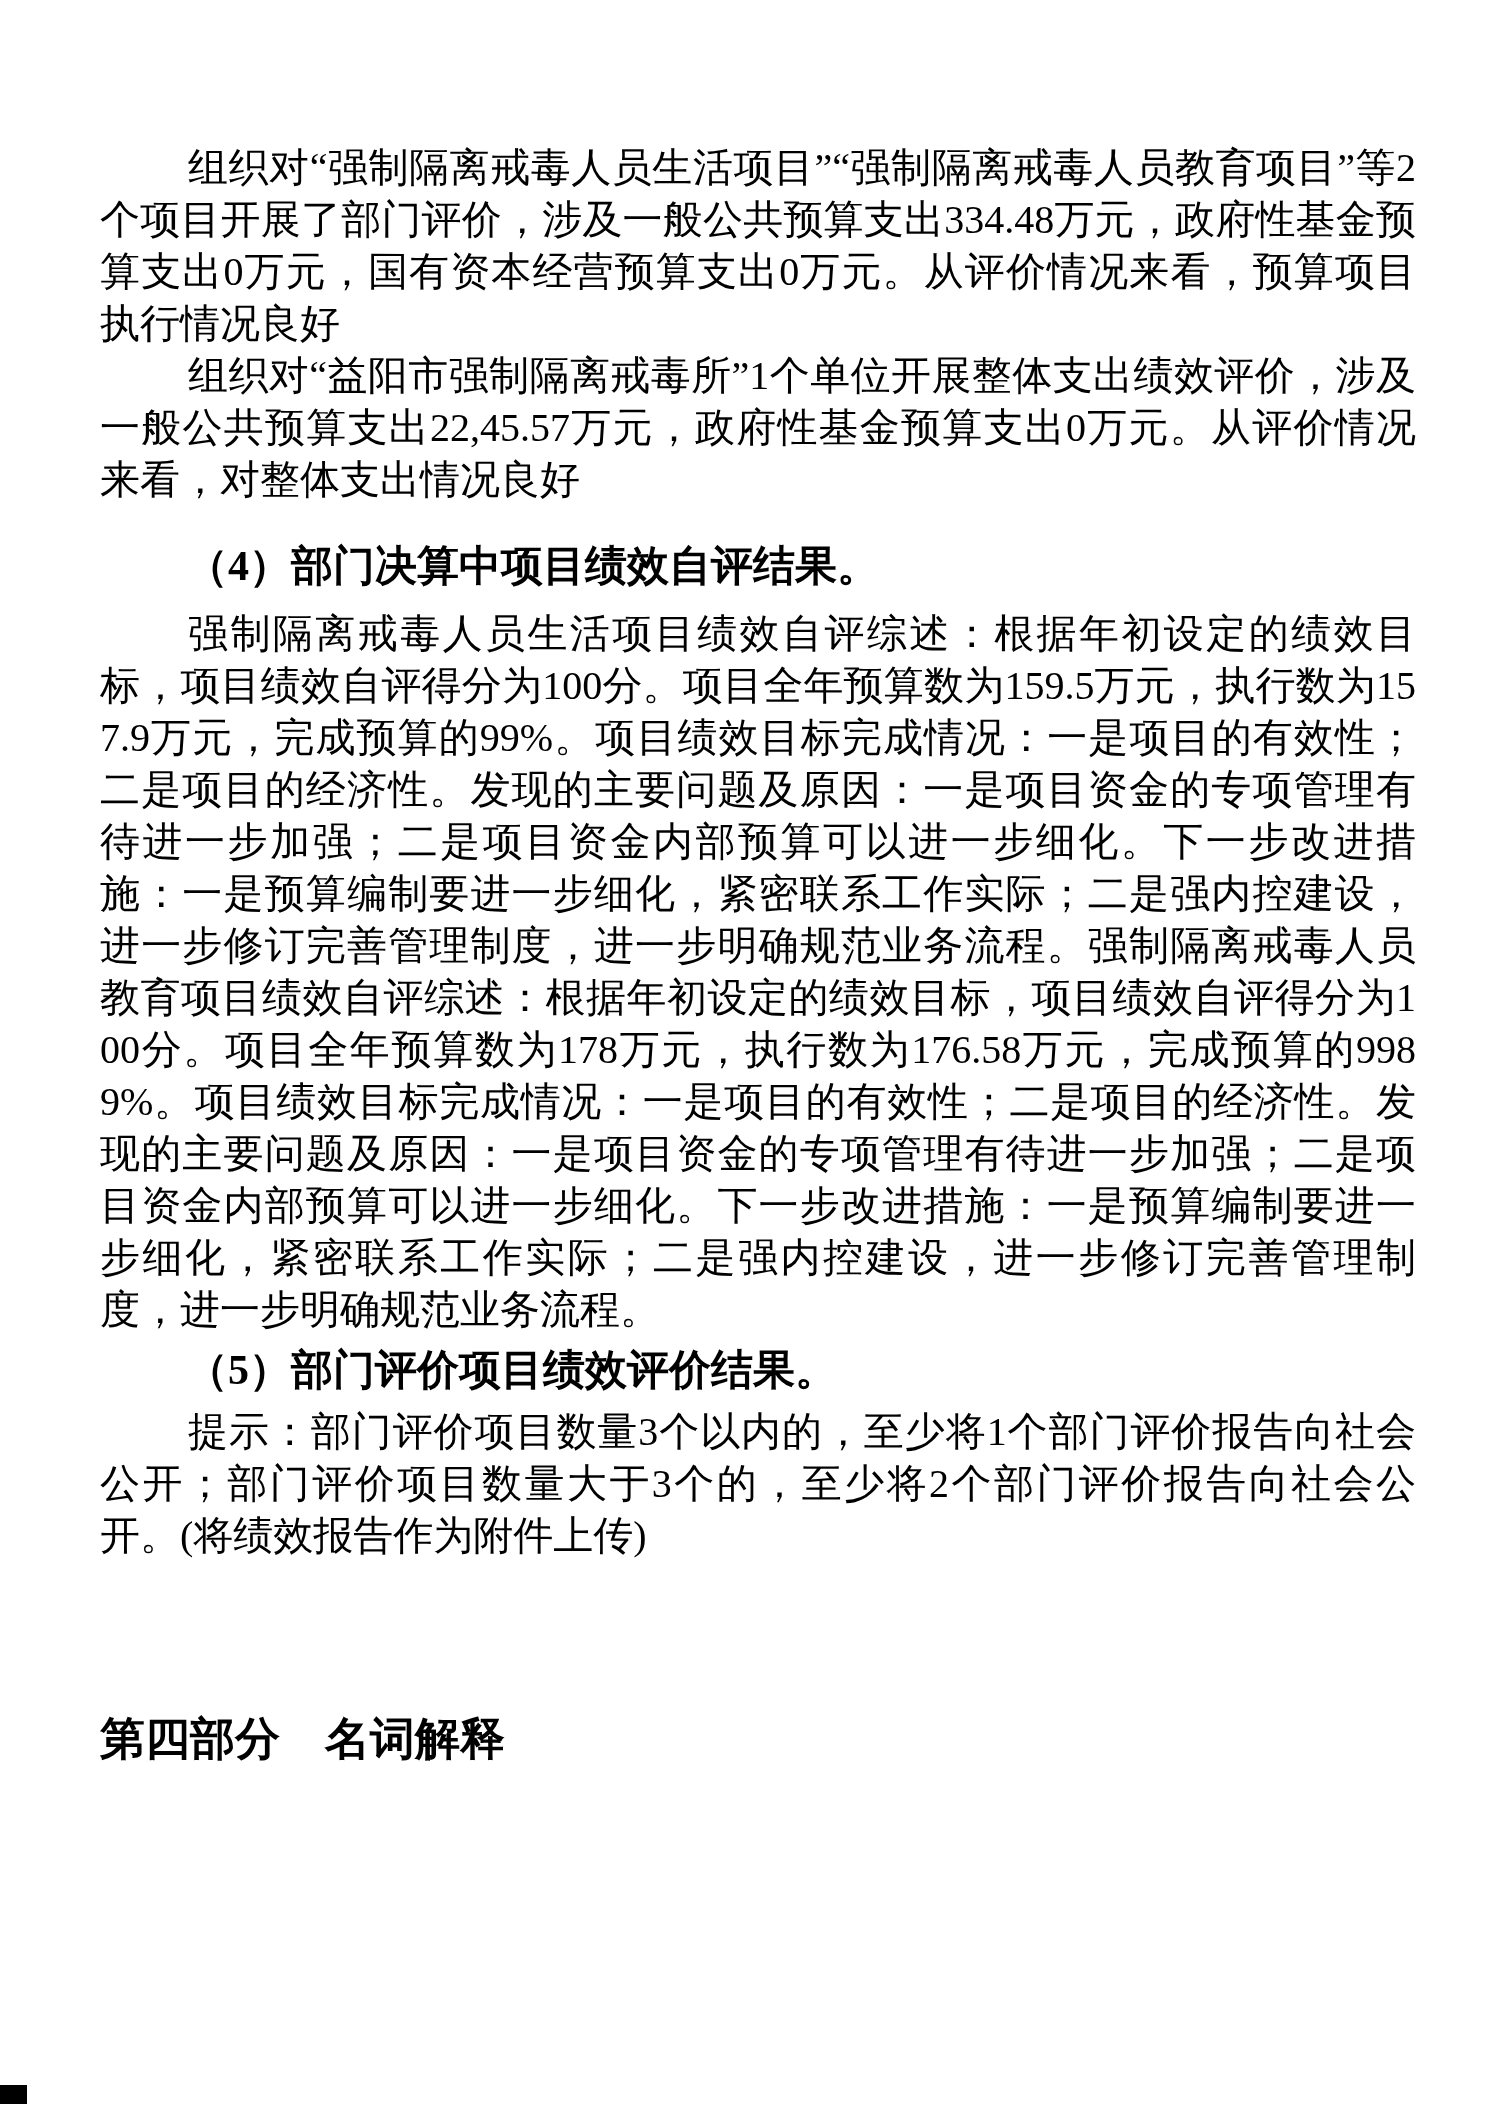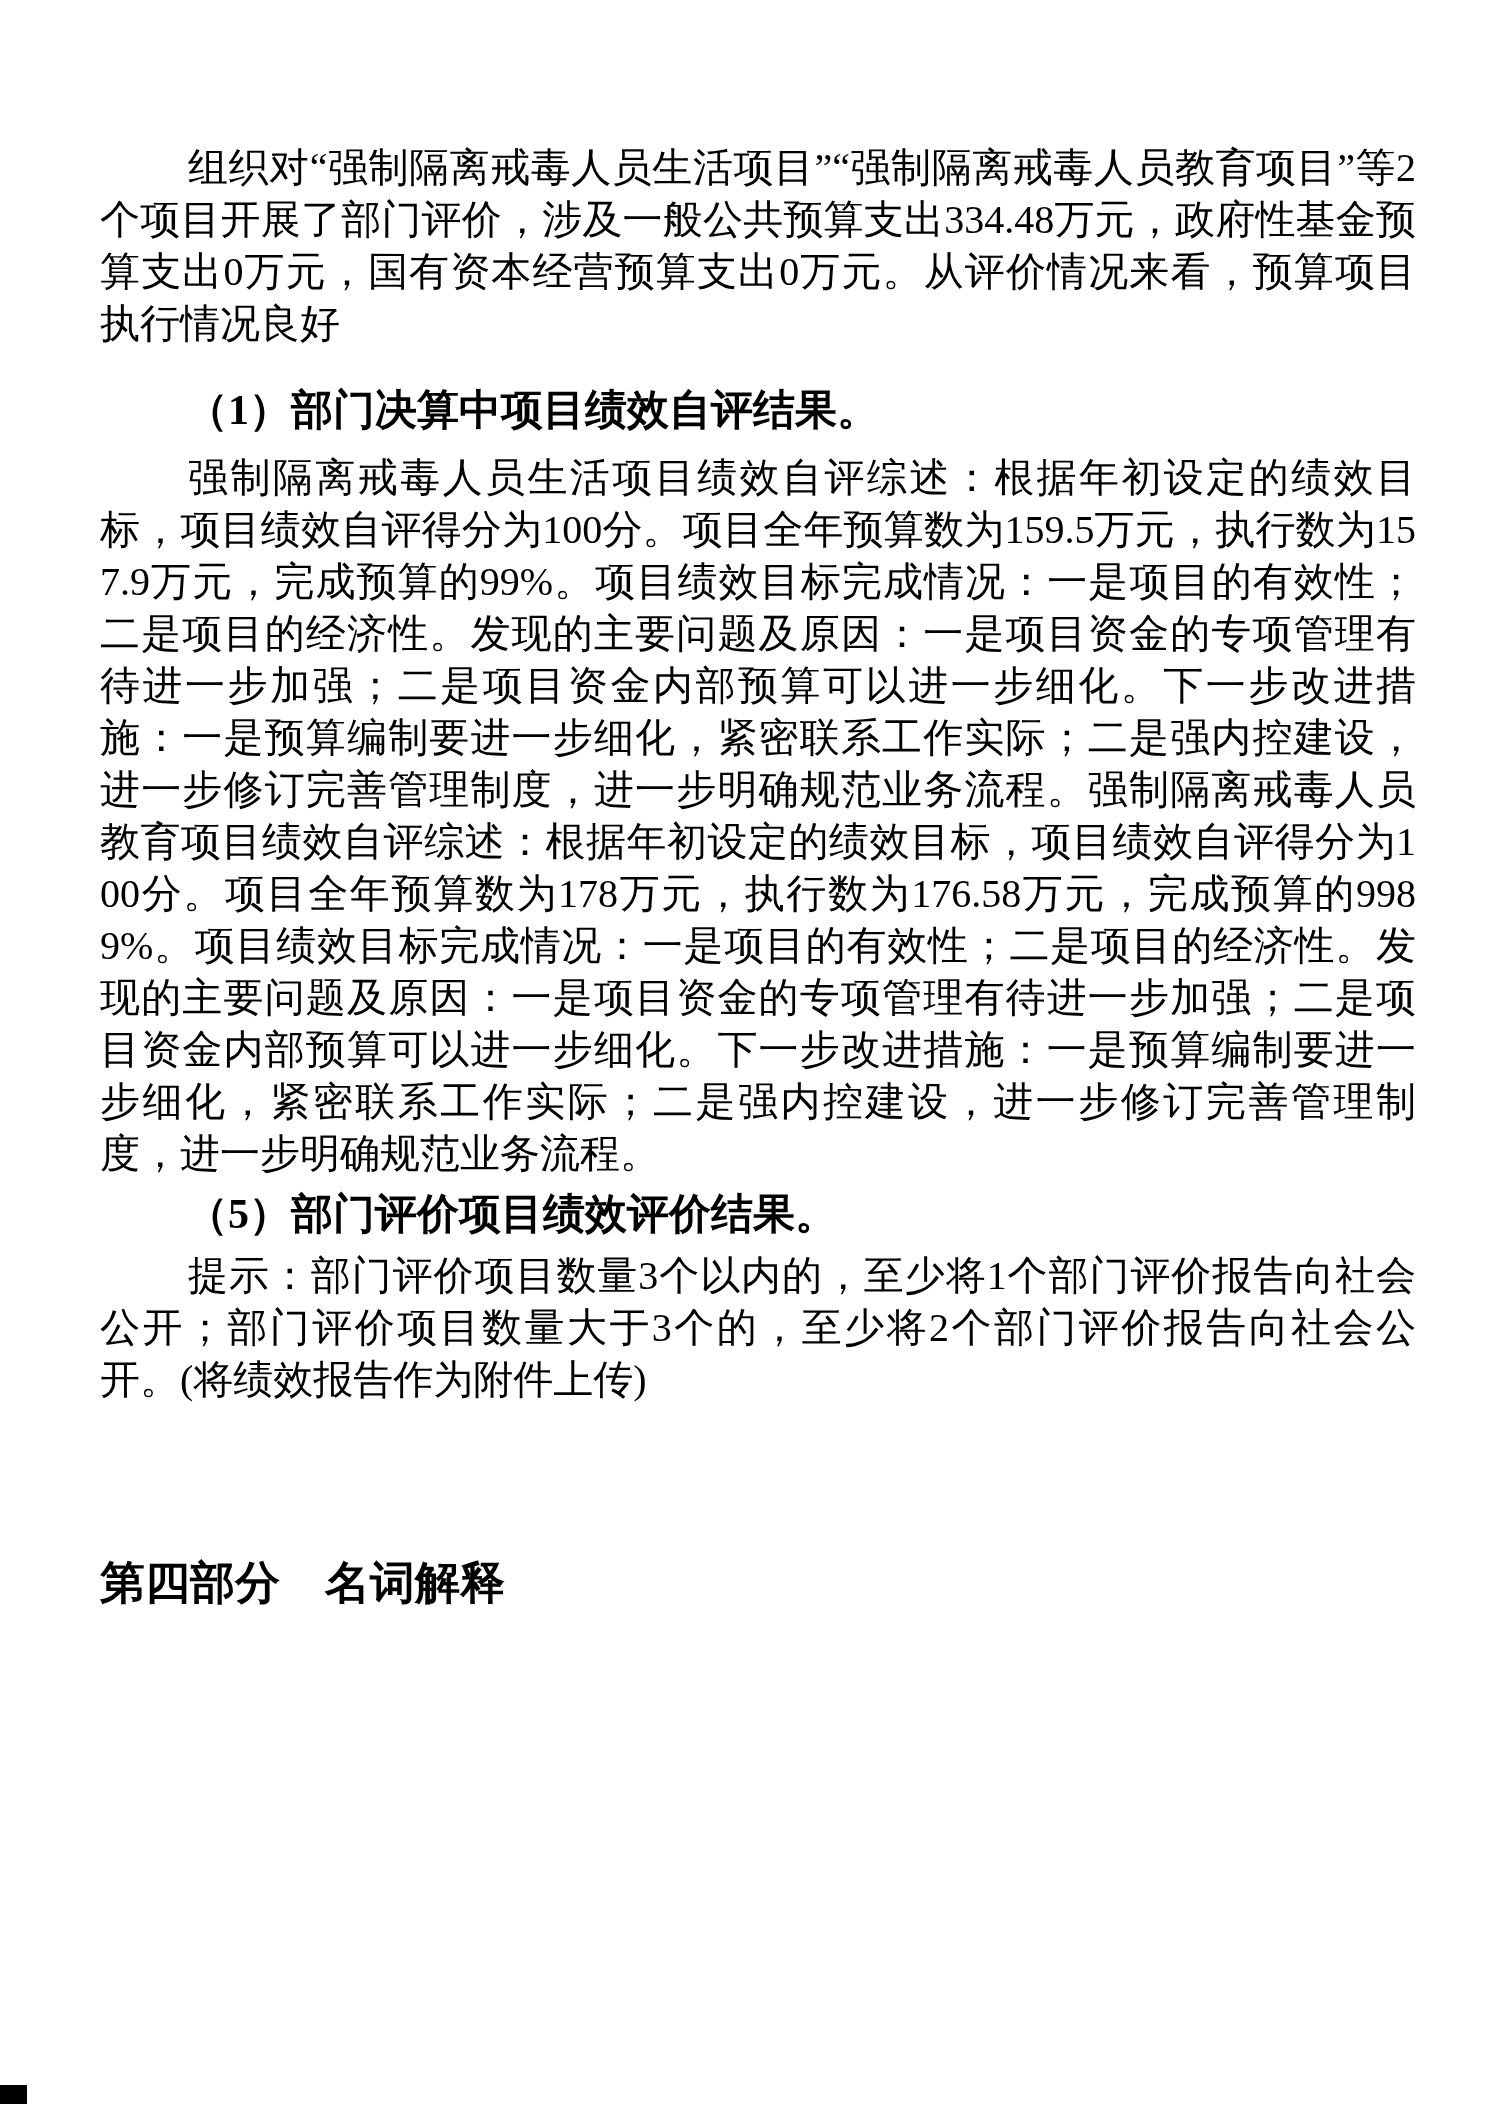--- a/index.html
+++ b/index.html
@@ -54,22 +54,23 @@
     background: #000000;
   }
 </style>
 </head>
 <body>
 
 <div class="page">
 
   <p class="body-para">组织对“强制隔离戒毒人员生活项目”“强制隔离戒毒人员教育项目”等2个项目开展了部门评价，涉及一般公共预算支出334.48万元，政府性基金预算支出0万元，国有资本经营预算支出0万元。从评价情况来看，预算项目执行情况良好</p>
 
+  <p class="body-para">组织对“益阳市强制隔离戒毒所”1个单位开展整体支出绩效评价，涉及一般公共预算支出22,45.57万元，政府性基金预算支出0万元。从评价情况来看，对整体支出情况良好</p>
 
-  <h2 class="sub-heading">（1）部门决算中项目绩效自评结果。</h2>
+  <h2 class="sub-heading">（4）部门决算中项目绩效自评结果。</h2>
 
   <p class="body-para">强制隔离戒毒人员生活项目绩效自评综述：根据年初设定的绩效目标，项目绩效自评得分为100分。项目全年预算数为159.5万元，执行数为157.9万元，完成预算的99%。项目绩效目标完成情况：一是项目的有效性；二是项目的经济性。发现的主要问题及原因：一是项目资金的专项管理有待进一步加强；二是项目资金内部预算可以进一步细化。下一步改进措施：一是预算编制要进一步细化，紧密联系工作实际；二是强内控建设，进一步修订完善管理制度，进一步明确规范业务流程。强制隔离戒毒人员教育项目绩效自评综述：根据年初设定的绩效目标，项目绩效自评得分为100分。项目全年预算数为178万元，执行数为176.58万元，完成预算的9989%。项目绩效目标完成情况：一是项目的有效性；二是项目的经济性。发现的主要问题及原因：一是项目资金的专项管理有待进一步加强；二是项目资金内部预算可以进一步细化。下一步改进措施：一是预算编制要进一步细化，紧密联系工作实际；二是强内控建设，进一步修订完善管理制度，进一步明确规范业务流程。</p>
 
   <h2 class="sub-heading tight">（5）部门评价项目绩效评价结果。</h2>
 
   <p class="body-para">提示：部门评价项目数量3个以内的，至少将1个部门评价报告向社会公开；部门评价项目数量大于3个的，至少将2个部门评价报告向社会公开。(将绩效报告作为附件上传)</p>
 
   <h1 class="section-title">第四部分　名词解释</h1>
 
   <div class="page-edge-artifact"></div>

